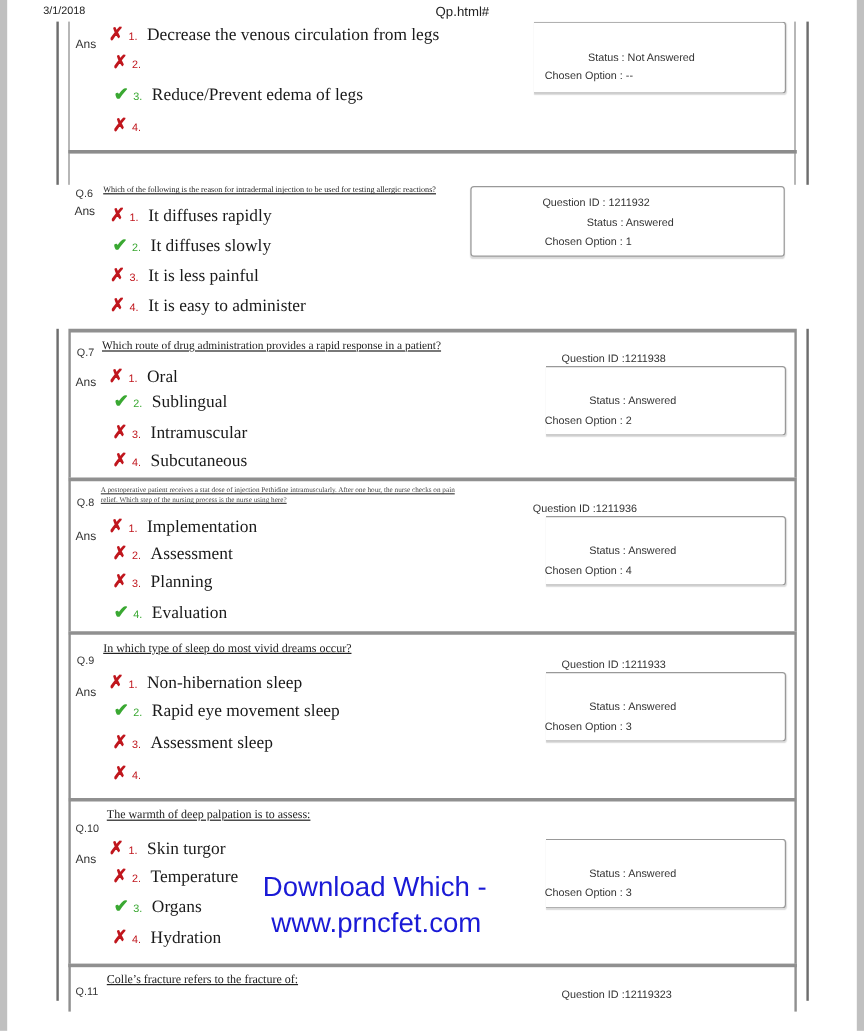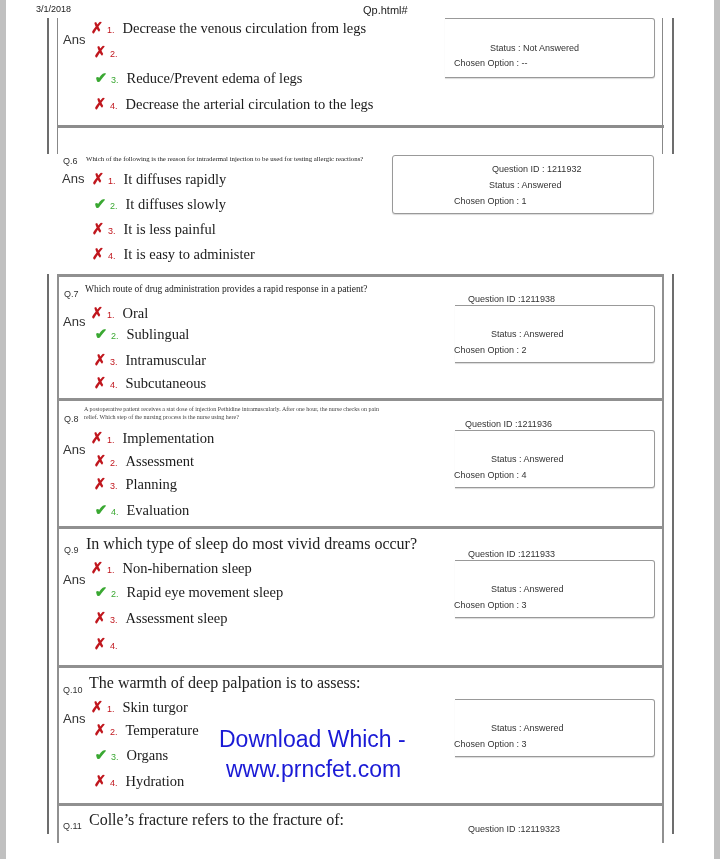--- a/index.html
+++ b/index.html
@@ -13,25 +13,25 @@
   .hdr-date { position: absolute; left: 36px; top: 4px; font-size: 9px; color: #222; }
   .hdr-title { position: absolute; left: 363px; top: 4px; font-size: 11px; color: #222; }
 
   
   .vline { position: absolute; width: 2px; background: #6d6d6d; }
   .vline.thin { width: 1px; background: #888; }
   .hbar { position: absolute; height: 3px; background: #8c8c8c; }
   .block-box { position: absolute; border: 2px solid #909090; border-top-width: 3px; box-sizing: border-box; background: #fff; }
 
   .qnum { position: absolute; font-size: 9px; color: #333; }
-  .ans-label { position: absolute; font-size: 13px; color: #333; }
-  .qtext { position: absolute; font-family: "Liberation Serif", serif; color: #222; white-space: nowrap; }
+  .ans-label { position: absolute; font-size: 10px; color: #333; }
+  .qtext { position: absolute; font-family: "Liberation Serif", serif; color: #222; white-space: nowrap; text-decoration: underline; }
   .qtext.tiny { font-size: 7px; line-height: 8px; white-space: normal; color: #444; }
   .qtext.small { font-size: 9.5px; }
-  .qtext.big { font-size: 16px; text-align: right; }
+  .qtext.big { font-size: 10px; text-align: right; }
 
   .opt { position: absolute; display: flex; align-items: baseline; white-space: nowrap; }
   .opt .mark { width: 16px; font-size: 15px; font-weight: bold; display: inline-block; text-align: center; }
   .opt .mark.wrong { color: #c0161d; }
   .opt .mark.right { color: #3aa832; }
   .opt .num { font-size: 9px; margin-left: 2px; margin-right: 8px; }
   .opt .num.wrong { color: #c0161d; }
   .opt .num.right { color: #3aa832; }
   .opt .otext { font-family: "Liberation Serif", serif; font-size: 14.5px; color: #1a1a1a; }
 
@@ -69,21 +69,20 @@
     <span class="num wrong">2.</span>
   </div>
   <div class="opt" style="left:93px;top:69px;">
     <span class="mark right">✔</span>
     <span class="num right">3.</span>
     <span class="otext">Reduce/Prevent edema of legs</span>
   </div>
   <div class="opt" style="left:92px;top:95px;">
     <span class="mark wrong">✗</span>
     <span class="num wrong">4.</span>
-    <span class="otext">Decrease the arterial circulation to the legs</span>
   </div>
   <div class="info-box" style="left:445px;top:18px;width:210px;height:60px;border-left:none;border-top-left-radius:0;border-bottom-left-radius:0;"></div>
   <div class="info-line" style="left:490px;top:43px;">Status : Not Answered</div>
   <div class="info-line" style="left:454px;top:58px;">Chosen Option : --</div>
 </div>
 
 <div>
   <div class="qnum" style="left:63px;top:156px;">Q.6</div>
   <div class="qtext" style="left:86px;top:155px;font-size:6.8px;">Which of the following is the reason for intradermal injection to be used for testing allergic reactions?</div>
   <div class="ans-label" style="left:62px;top:171px;">Ans</div>
@@ -101,21 +100,21 @@
     <span class="mark wrong">✗</span>
     <span class="num wrong">3.</span>
     <span class="otext">It is less painful</span>
   </div>
   <div class="opt" style="left:90px;top:245px;">
     <span class="mark wrong">✗</span>
     <span class="num wrong">4.</span>
     <span class="otext">It is easy to administer</span>
   </div>
   <div class="info-box" style="left:392px;top:155px;width:262px;height:59px;"></div>
-  <div class="info-line" style="left:492px;top:164px;">Question ID : 1211932</div>
+  <div class="info-line" style="left:452px;top:164px;">Question ID : 1211932</div>
   <div class="info-line" style="left:489px;top:180px;">Status : Answered</div>
   <div class="info-line" style="left:454px;top:196px;">Chosen Option : 1</div>
 </div>
 
 <div class="vline" style="left:47px;top:274px;height:560px;"></div>
 <div class="vline" style="left:672px;top:274px;height:560px;"></div>
 
 <div class="block-box" style="left:57px;top:274px;width:607px;height:127px;"></div>
 <div class="block-box" style="left:57px;top:398px;width:607px;height:131px;"></div>
 <div class="block-box" style="left:57px;top:526px;width:607px;height:142px;"></div>
@@ -169,21 +168,21 @@
   <div class="opt" style="left:92px;top:475px;">
     <span class="mark wrong">✗</span>
     <span class="num wrong">3.</span>
     <span class="otext">Planning</span>
   </div>
   <div class="opt" style="left:93px;top:501px;">
     <span class="mark right">✔</span>
     <span class="num right">4.</span>
     <span class="otext">Evaluation</span>
   </div>
-  <div class="info-line" style="left:465px;top:419px;">Question ID :1211936</div>
+  <div class="info-line" style="left:444px;top:419px;">Question ID :1211936</div>
   <div class="info-box" style="left:455px;top:430px;width:200px;height:58px;border-left:none;border-top-left-radius:0;border-bottom-left-radius:0;"></div>
   <div class="info-line" style="left:491px;top:454px;">Status : Answered</div>
   <div class="info-line" style="left:454px;top:470px;">Chosen Option : 4</div>
 </div>
 
 <div>
   <div class="qnum" style="left:64px;top:545px;">Q.9</div>
   <div class="qtext big" style="left:86px;top:535px;">In which type of sleep do most vivid dreams occur?</div>
   <div class="ans-label" style="left:63px;top:572px;">Ans</div>
   <div class="opt" style="left:89px;top:559px;">

